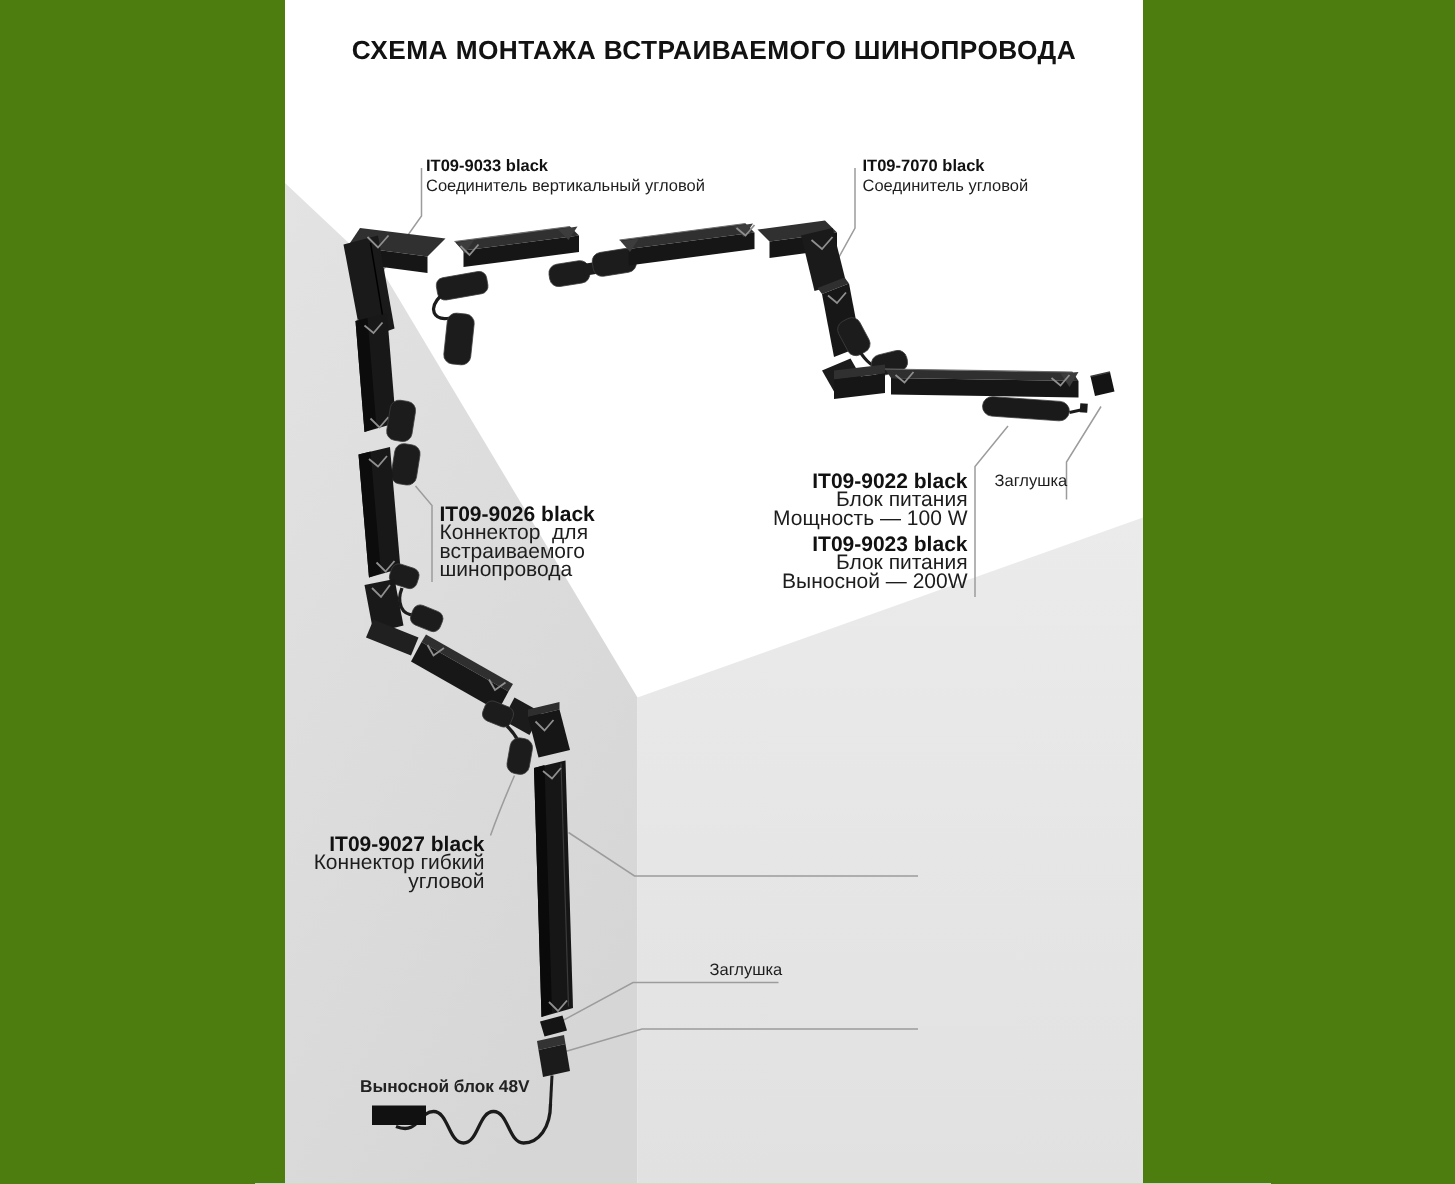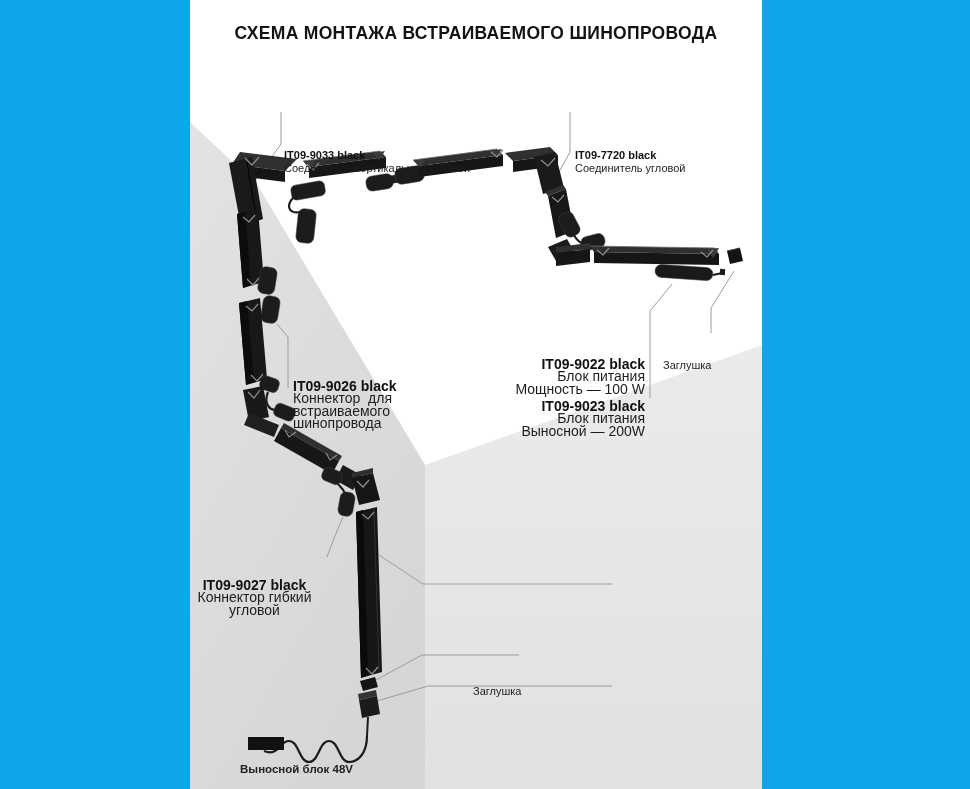--- a/index.html
+++ b/index.html
@@ -1,21 +1,21 @@
 <!DOCTYPE html>
 <html><head>
 <meta charset="utf-8">
 <style>
   html,body{margin:0;padding:0;}
   body{background:#e9e9e9;font-family:"Liberation Sans",sans-serif;}
-  .canvas{position:relative;width:970px;height:789px;background:#0ea5e9;overflow:hidden;}
+  .canvas{position:relative;width:970px;height:789px;background:#4d7c0f;overflow:hidden;}
   .scene{position:absolute;left:0;top:0;}
   .title{position:absolute;left:190px;top:22px;width:572px;text-align:center;
          font-size:17.5px;line-height:22.5px;font-weight:700;color:#121212;letter-spacing:.3px;}
-  .lbl{position:absolute;font-size:11px;line-height:13px;color:#1d1d1d;margin-top:44px;}
+  .lbl{position:absolute;font-size:11px;line-height:13px;color:#1d1d1d;}
   .lbl .code{font-weight:700;color:#111;}
   .lh12{line-height:12.3px;font-size:14px;}
   .ra{text-align:right;}
   .pre{white-space:pre;}
   .remote{font-size:11.5px;color:#222;}
 </style>
 </head>
 <body>
 
 <div class="canvas">
@@ -209,31 +209,31 @@
 
     <g>
       <rect x="248" y="737" width="36" height="13" fill="#111111"></rect>
     </g>
   </svg>
 
   <div class="title"><span>СХЕМА МОНТАЖА ВСТРАИВАЕМОГО ШИНОПРОВОДА</span><br></div>
 
   <div class="lbl" style="left:284px;top:105px;"><span class="code">IT09-9033 black</span><br><span>Соединитель вертикальный угловой</span></div>
 
-  <div class="lbl" style="left:575px;top:105px;"><span class="code">IT09-7720 black</span><br><span>Соединитель угловой</span></div>
+  <div class="lbl" style="left:575px;top:105px;"><span class="code">IT09-7070 black</span><br><span>Соединитель угловой</span></div>
 
   <div class="lbl lh12" style="left:293px;top:336px;"><span class="code">IT09-9026 black</span><br><span class="pre">Коннектор  для</span><br><span>встраиваемого</span><br><span>шинопровода</span></div>
 
   <div class="lbl lh12 ra" style="left:505px;top:314px;width:140px;"><span class="code">IT09-9022 black</span><br><span>Блок питания</span><br><span>Мощность — 100 W</span></div>
 
   <div class="lbl lh12 ra" style="left:505px;top:356px;width:140px;"><span class="code">IT09-9023 black</span><br><span>Блок питания</span><br><span>Выносной — 200W</span></div>
 
   <div class="lbl" style="left:663px;top:315px;"><span>Заглушка</span></div>
 
-  <div class="lbl lh12 ra" style="left:186px;top:535px;width:137px;text-align:center;"><span class="code">IT09-9027 black</span><br><span>Коннектор гибкий угловой</span></div>
+  <div class="lbl lh12 ra" style="left:186px;top:556px;width:137px;"><span class="code">IT09-9027 black</span><br><span>Коннектор гибкий угловой</span></div>
 
 
   <div class="lbl" style="left:473px;top:641px;"><span>Заглушка</span></div>
 
 
   <div class="lbl remote" style="left:240px;top:719px;font-weight:bold;"><span>Выносной блок 48V</span></div>
 
 </div>
 
 </body></html>

